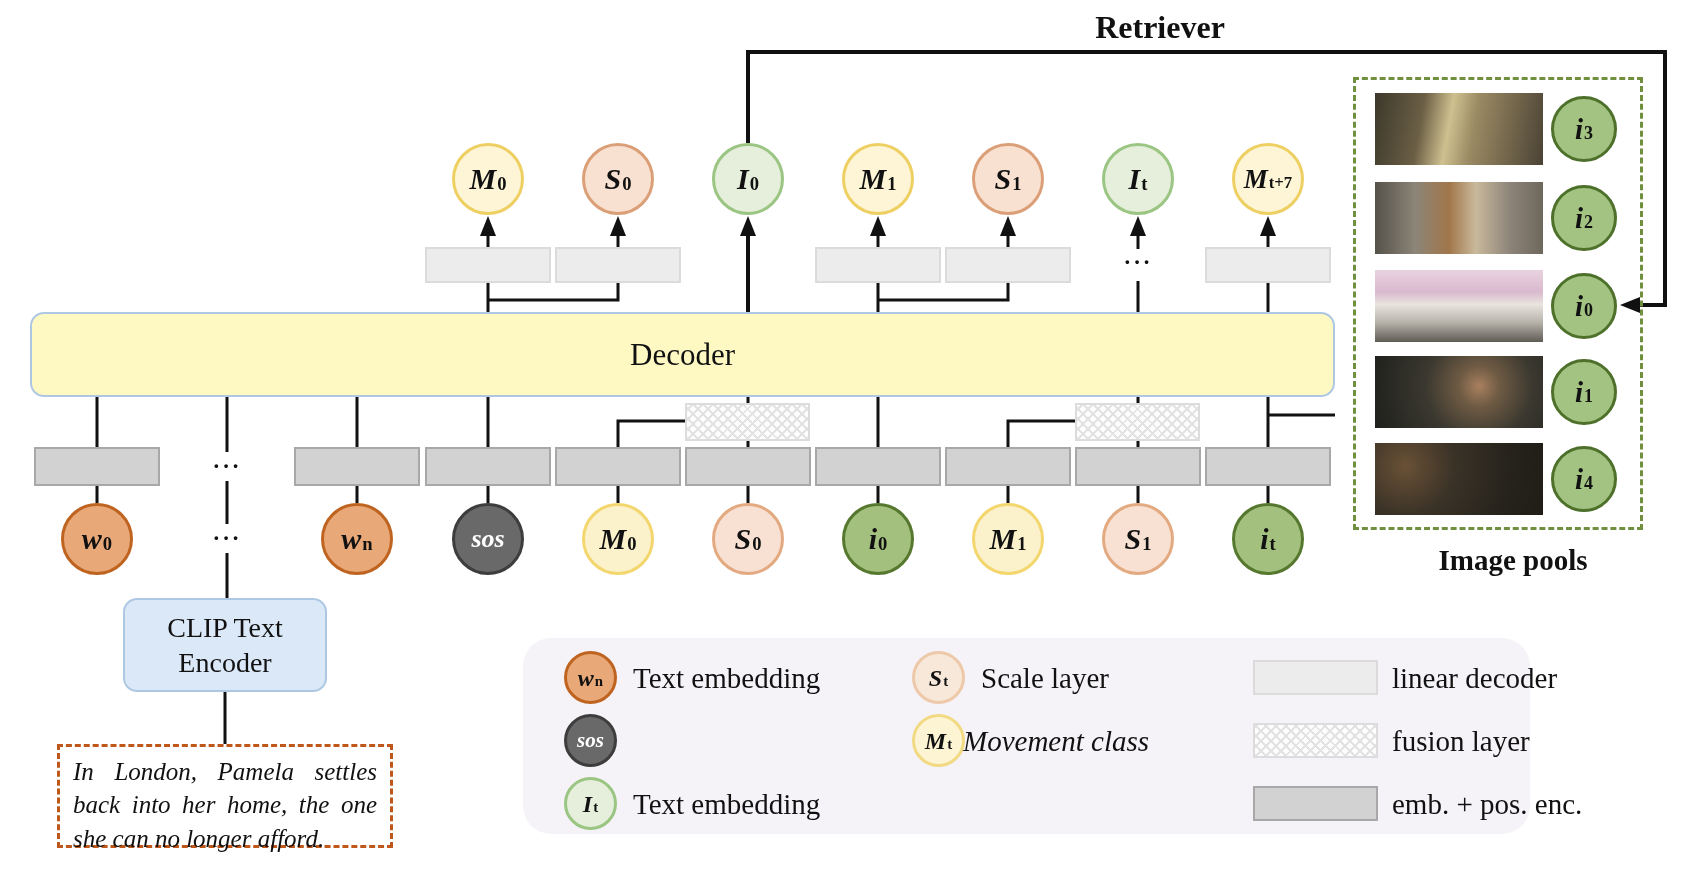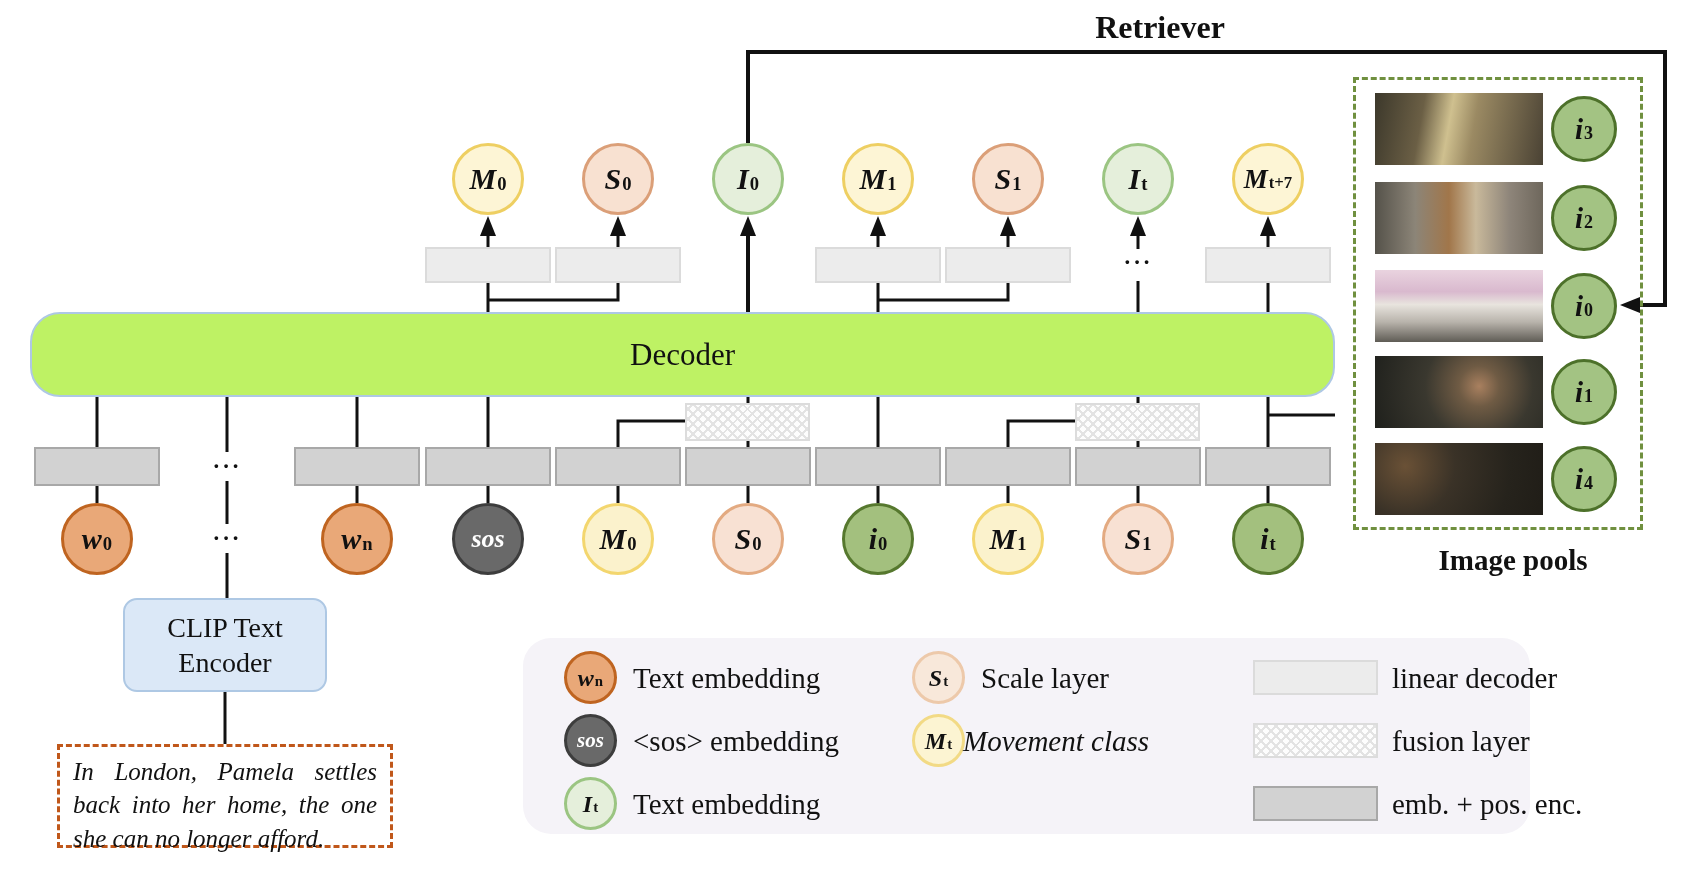--- a/index.html
+++ b/index.html
@@ -28,21 +28,21 @@
   .c-leg-scale{background:#f8e8da;border:3px solid #edc9aa;}
   .c-leg-move{background:#fcf4d2;border:3px solid #f2da85;}
 
   
   .graybox{position:absolute;width:126px;height:39px;background:#d2d2d2;border:2.5px solid #a8a8a8;box-sizing:border-box;}
   .lindec{position:absolute;width:126px;height:36px;background:#ececec;border:2px solid #dbdbdb;box-sizing:border-box;}
   .fusion{position:absolute;width:125px;height:38px;box-sizing:border-box;border:2px solid #dcdcdc;background-color:#fdfdfd;
           background-image:repeating-linear-gradient(45deg,#e3e3e3 0 2px,transparent 2px 7px),
                            repeating-linear-gradient(-45deg,#e3e3e3 0 2px,transparent 2px 7px);}
   .bigpanel{position:absolute;box-sizing:border-box;}
-  .decoder{left:30px;top:312px;width:1305px;height:85px;background:#bef264;border:2.5px solid #aec8e4;border-radius:30px;
+  .decoder{left:30px;top:312px;width:1305px;height:85px;background:#fef9c3;border:2.5px solid #aec8e4;border-radius:14px;
            display:flex;align-items:center;justify-content:center;font-size:31px;}
   .clipbox{left:123px;top:598px;width:204px;height:94px;background:#dbe8f7;border:2.5px solid #aec8e4;border-radius:14px;
            display:flex;flex-direction:column;align-items:center;justify-content:center;font-size:28px;line-height:1.25;}
   .quotebox{left:57px;top:744px;width:336px;height:104px;border:3px dashed #c0571a;padding:8px 13px;
             font-size:25px;font-style:italic;line-height:1.33;text-align:justify;}
   .quoteline{text-align:justify;text-align-last:justify;}
   .quoteline.last{text-align-last:left;}
   .poolbox{left:1353px;top:77px;width:290px;height:453px;border:3px dashed #70903f;}
   .legendpanel{left:523px;top:638px;width:1007px;height:196px;background:#f5f3f8;border-radius:28px;}
 
@@ -245,21 +245,20 @@
 
   <div class="circle node-leg c-in-orange" style="left:564px;top:651px;">
     <span>w</span>
       <sub>n</sub>
   </div>
   <div class="legtext" style="left:633px;top:678px;">Text embedding</div>
 
   <div class="circle node-leg c-sos" style="left:564px;top:714px;font-size:21px;">
     <span>sos</span>
   </div>
-  <div class="legtext" style="left:633px;top:741px;">&lt;sos&gt; embedding</div>
 
   <div class="circle node-leg c-out-green" style="left:564px;top:777px;">
     <span>I</span>
       <sub>t</sub>
   </div>
   <div class="legtext" style="left:633px;top:804px;">Text embedding</div>
 
   <div class="circle node-leg c-leg-scale" style="left:912px;top:651px;">
     <span>S</span>
       <sub>t</sub>

